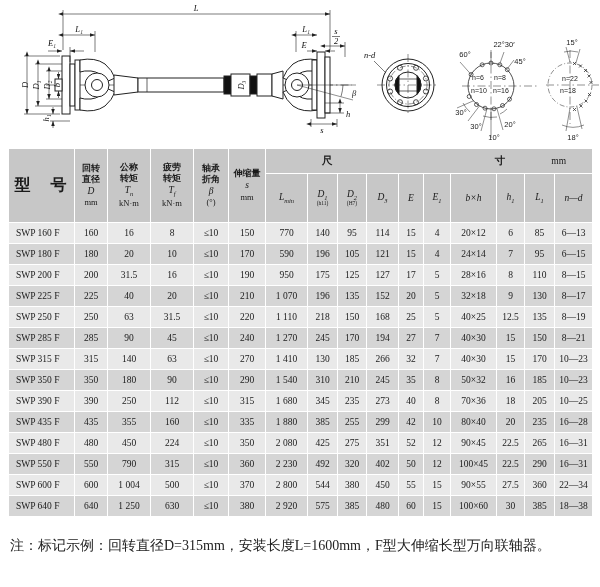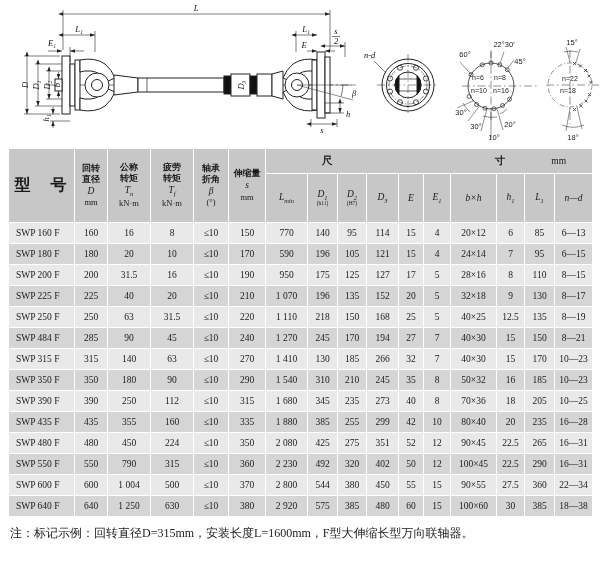--- a/index.html
+++ b/index.html
@@ -22,21 +22,21 @@
   .unit{display:block;font-family:"Liberation Serif",serif;font-size:8.5px;line-height:1.3;font-weight:normal;}
   sub{font-size:6.5px;}
   .tol{display:block;font-style:normal;font-size:5.5px;line-height:1;}
   .th-model{font-family:Liberation Serif, serif;font-weight:bold;font-size:16px;letter-spacing:2px;}
   .dimspan{height:24px;}
   .dimspan .wrap{display:flex;align-items:center;padding:0 26px 0 56px;}
   .dimspan .c1,.dimspan .c2{font-family:"Liberation Sans",sans-serif;font-weight:bold;font-size:10.5px;}
   .dimspan .c2{margin-left:auto;}
   .dimspan .u{margin-left:46px;font-size:9.5px;font-weight:normal;}
   .subrow th{height:48px;font-weight:normal;font-style:italic;font-size:9.5px;}
-  .note{margin:8px 0 0 10px;font-size:12px;color:#222;}
+  .note{margin:20px 0 0 10px;font-size:14px;color:#222;}
   .note .l2{margin-left:80px;margin-top:3px;}
 </style>
 </head>
 <body>
 
 <div class="page">
 
 <svg width="600" height="142" viewBox="0 0 600 142">
   <defs>
     <marker id="aE" markerWidth="9" markerHeight="6" refX="8.5" refY="3" orient="auto">
@@ -400,21 +400,21 @@
           <td>150</td>
           <td>168</td>
           <td>25</td>
           <td>5</td>
           <td>40×25</td>
           <td>12.5</td>
           <td>135</td>
           <td>8—19</td>
         </tr>
         <tr class="alt">
-          <td class="model">SWP 484 F</td>
+          <td class="model">SWP 285 F</td>
           <td>285</td>
           <td>90</td>
           <td>45</td>
           <td>≤10</td>
           <td>240</td>
           <td>1 270</td>
           <td>245</td>
           <td>170</td>
           <td>194</td>
           <td>27</td>

